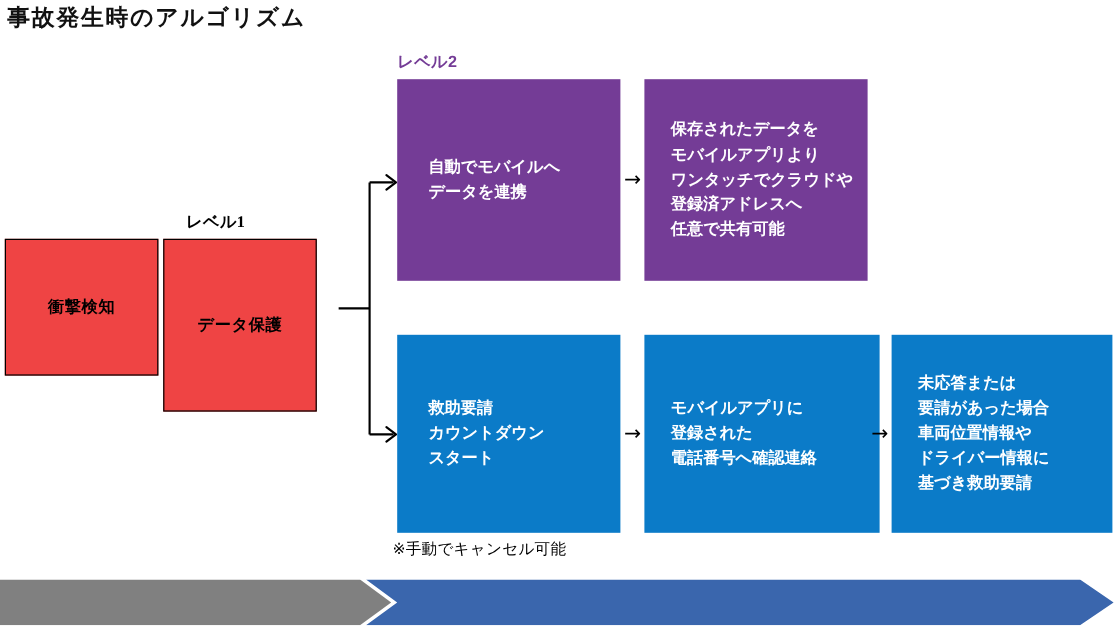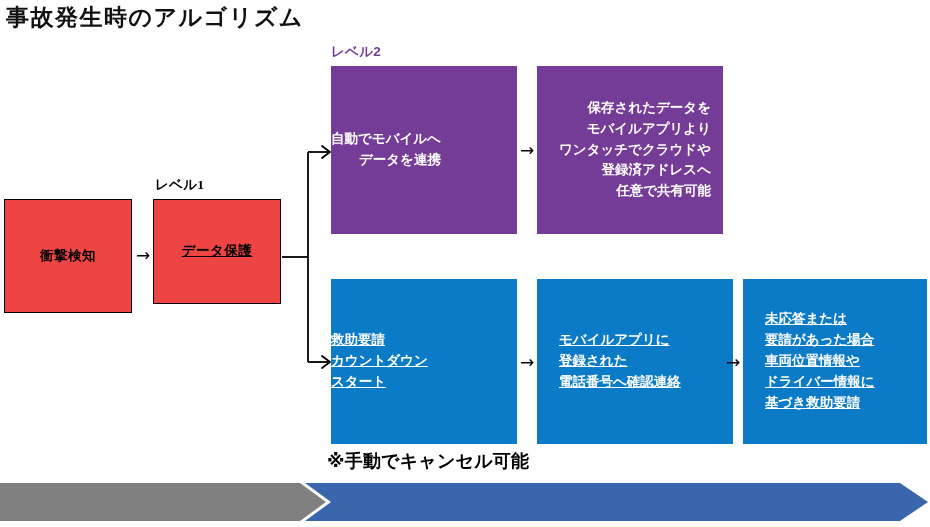--- a/index.html
+++ b/index.html
@@ -20,21 +20,21 @@
     position: relative;
     width: 930px;
     height: 527px;
   }
 
   
   .page-title {
     position: absolute;
     left: 6px;
     top: 2px;
-    font-size: 23px;
+    font-size: 19px;
     font-weight: 700;
     letter-spacing: 1.5px;
     color: #111111;
     white-space: nowrap;
   }
 
   
   .box {
     position: absolute;
     box-sizing: border-box;
@@ -57,38 +57,36 @@
   .box-plain .box-text {
     color: #000000;
     font-weight: 700;
     text-align: center;
     letter-spacing: 0.5px;
   }
 
   
   .box-purple {
     background: #743C96;
-    text-align: right;
   }
   .box-purple .box-text {
     color: #ffffff;
     font-weight: 700;
   }
 
   
   .box-blue {
     background: #0B7BC8;
   }
   .box-blue .box-text {
     color: #ffffff;
     font-weight: 700;
-    text-decoration: underline;
-  }
-
-  .pad-left { }
+  }
+
+  .pad-left { padding-left: 26px; }
   .pad-left-sm { padding-left: 22px; }
 
   
   .level-label {
     position: absolute;
     font-size: 13.5px;
     font-weight: 700;
     white-space: nowrap;
     letter-spacing: 0.3px;
   }
@@ -110,22 +108,22 @@
     position: absolute;
     left: 282px;
     top: 140px;
     width: 56px;
     height: 240px;
   }
 
   
   .footnote {
     position: absolute;
-    font-size: 18px;
-    font-weight: 700;
+    font-size: 13px;
+    font-weight: 400;
     color: #000000;
     white-space: nowrap;
     letter-spacing: 0.2px;
   }
 
   
   #banner {
     position: absolute;
     left: 0;
     top: 483px;
@@ -157,21 +155,21 @@
   <div class="page-title">事故発生時のアルゴリズム</div>
 
   <div class="level-label level-1" style="left:155px; top:176px;font-family:Liberation Serif, serif;">レベル1</div>
 
   <div class="box box-plain" style="left:4px; top:199px; width:128px; height:114px;">
     <div class="box-text">衝撃検知</div>
   </div>
 
   <div class="arrow-glyph" style="left:136px; top:247px;">→</div>
 
-  <div class="box box-plain" style="left:153px; top:199px; width:128px; height:105px;text-decoration:underline;">
+  <div class="box box-plain" style="left:136px; top:199px; width:128px; height:144px;">
     <div class="box-text">データ保護</div>
   </div>
 
   <svg id="branch-connector" viewBox="0 0 56 240">
 
     <path d="M0,117 L26,117" stroke="#000000" stroke-width="1.8" fill="none"></path>
 
     <path d="M26,12 L26,222" stroke="#000000" stroke-width="1.8" fill="none"></path>
 
     <path d="M26,12 L46,12" stroke="#000000" stroke-width="1.8" fill="none"></path>

